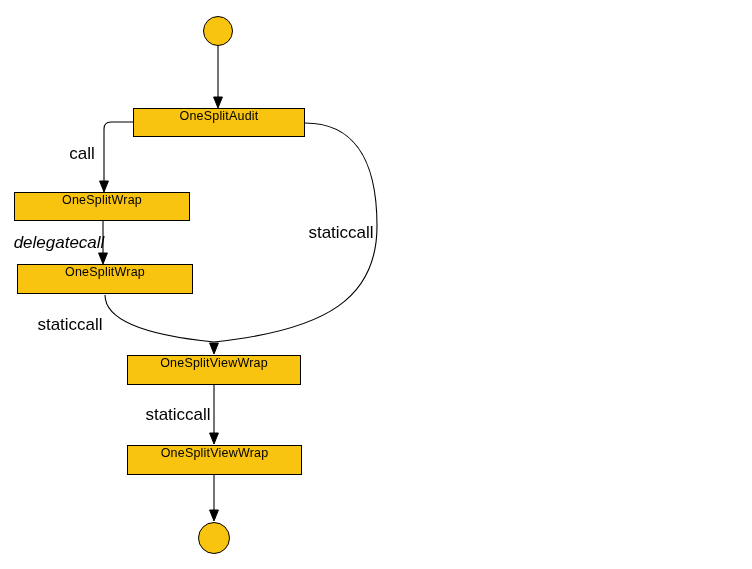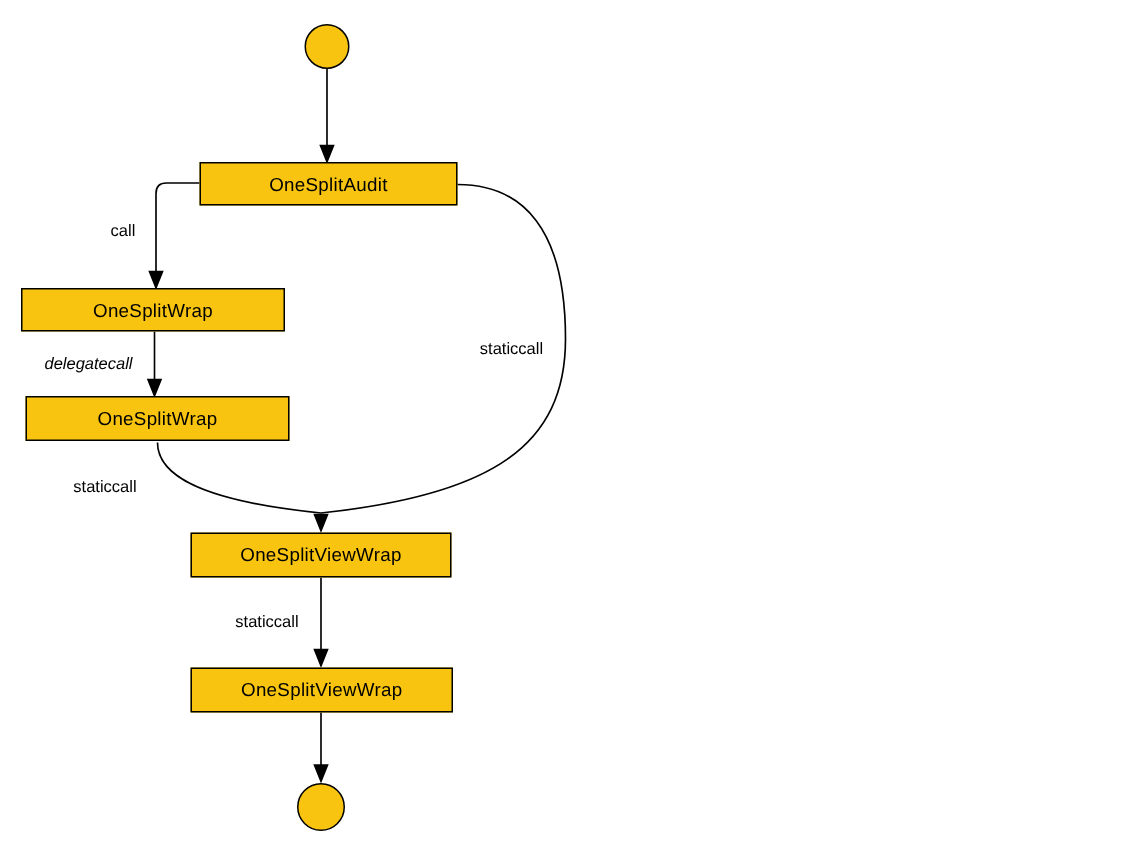--- a/index.html
+++ b/index.html
@@ -37,32 +37,32 @@
     fill: var(--edge-color);
     stroke: var(--edge-color);
   }
   .node {
     position: absolute;
     background: var(--node-fill);
     border: 1.2px solid var(--node-border);
   }
   .node.box {
     display: flex;
-    align-items: center;
+    align-items: flex-start;
     justify-content: center;
     font-size: 12.5px;
     letter-spacing: 0.2px;
   }
   .node.circle {
     border-radius: 50%;
   }
   .edge-label {
     position: absolute;
     transform: translate(-50%, -50%);
-    font-size: 11px;
+    font-size: 17px;
     white-space: nowrap;
     color: var(--text);
   }
 </style>
 </head>
 <body>
 
 <div class="canvas">
 
   <svg class="edges-svg" width="752" height="569" viewBox="0 0 752 569" xmlns="http://www.w3.org/2000/svg">

